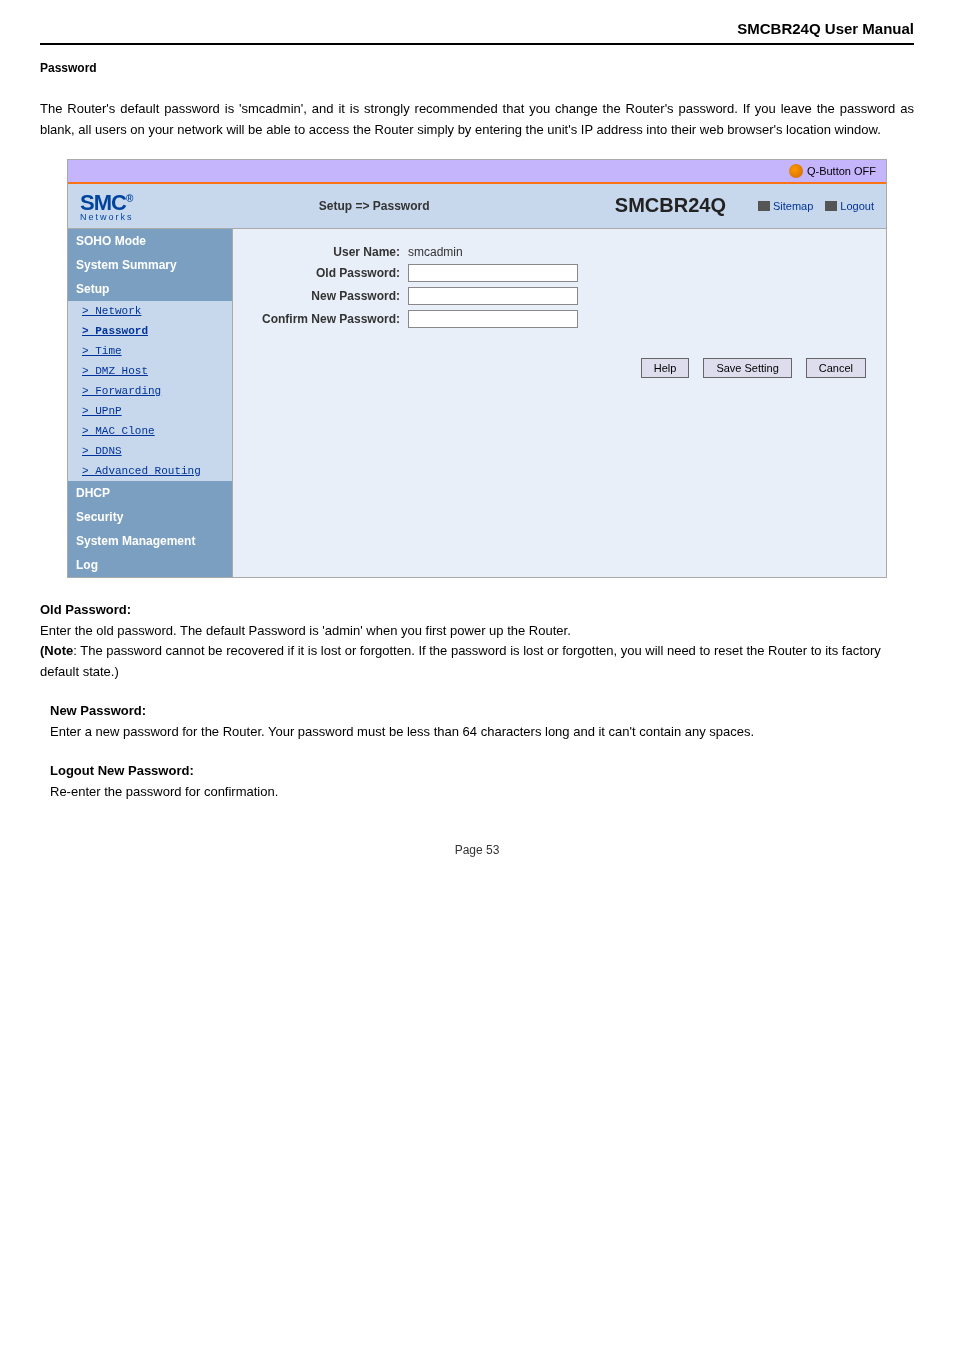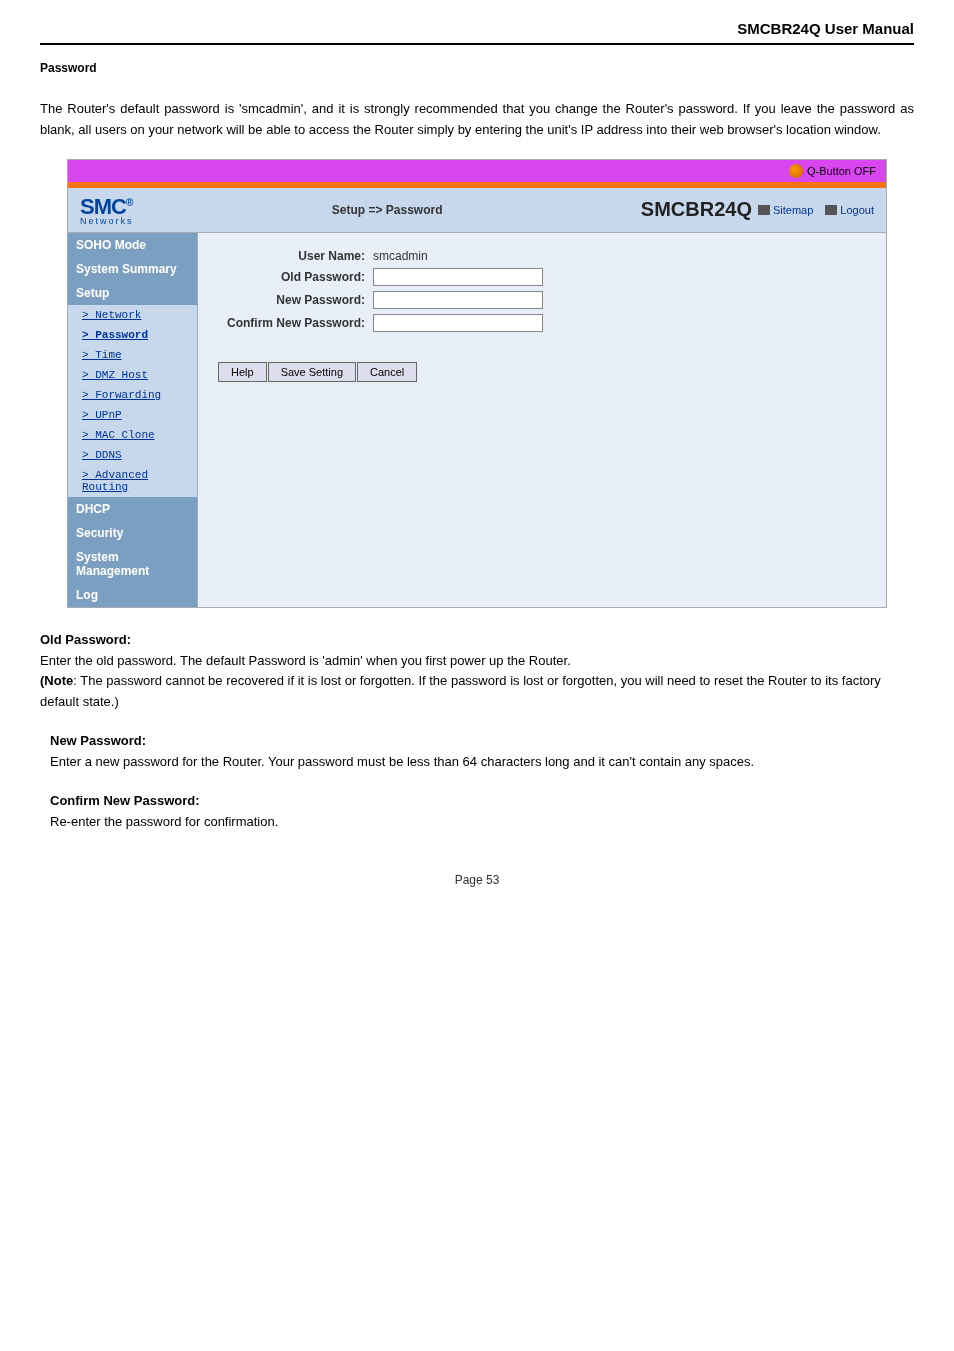--- a/index.html
+++ b/index.html
@@ -41,22 +41,22 @@
 
     
     .router-ui {
       border: 1px solid #aaa;
       background: #d8e4f0;
       width: 820px;
       margin: 0 auto 24px auto;
     }
 
     .router-topbar {
-      background: #d946ef;
-      border-bottom: 6px solid #f97316;
+      background: #c4b5fd;
+      border-bottom: 2px solid #f97316;
       display: flex;
       align-items: center;
       justify-content: flex-end;
       padding: 4px 10px;
       font-size: 11px;
     }
     .q-button-off {
       display: flex;
       align-items: center;
       gap: 4px;
@@ -69,21 +69,21 @@
       background: radial-gradient(circle at 40% 40%, #f90, #c60);
       display: inline-block;
     }
 
     .router-header {
       background: #c8d8ec;
       border-bottom: 1px solid #aaa;
       display: flex;
       align-items: center;
       padding: 6px 12px;
-      gap: 6px;
+      gap: 32px;
     }
     .smc-logo {
       font-size: 22px;
       font-weight: bold;
       color: #00449e;
       letter-spacing: -1px;
     }
     .smc-logo sup {
       font-size: 10px;
       vertical-align: super;
@@ -128,21 +128,21 @@
       display: inline-block;
     }
 
     
     .router-body {
       display: flex;
     }
 
     
     .sidebar {
-      width: 130px;
+      width: 165px;
       background: #c8d8ec;
       border-right: 1px solid #aaa;
       padding: 0;
       flex-shrink: 0;
     }
     .sidebar-item {
       padding: 4px 8px;
       font-size: 11px;
       cursor: pointer;
       display: block;
@@ -197,22 +197,22 @@
       padding: 1px 3px;
     }
     .form-value {
       font-size: 12px;
       color: #333;
     }
 
     .button-row {
       margin-top: 30px;
       display: flex;
-      justify-content: flex-start;
-      gap: 1px;
+      justify-content: flex-end;
+      gap: 14px;
     }
     .btn {
       padding: 3px 12px;
       font-size: 11px;
       border: 1px solid #666;
       background: #dde;
       cursor: pointer;
     }
 
     
@@ -356,20 +356,20 @@
 
 <div class="content-section indent-section">
   <div class="content-label">
     <span>New Password</span>:
   </div>
   <p class="content-text">Enter a new password for the Router. Your password must be less than 64 characters long and it can't contain any spaces.</p>
 </div>
 
 <div class="content-section indent-section">
   <div class="content-label">
-    <span>Confirm New Password</span>:
+    <span>Logout New Password</span>:
   </div>
   <p class="content-text">Re-enter the password for confirmation.</p>
 </div>
 
 <div class="page-footer">
   <span>Page 53</span>
 </div>
 
 </body></html>

